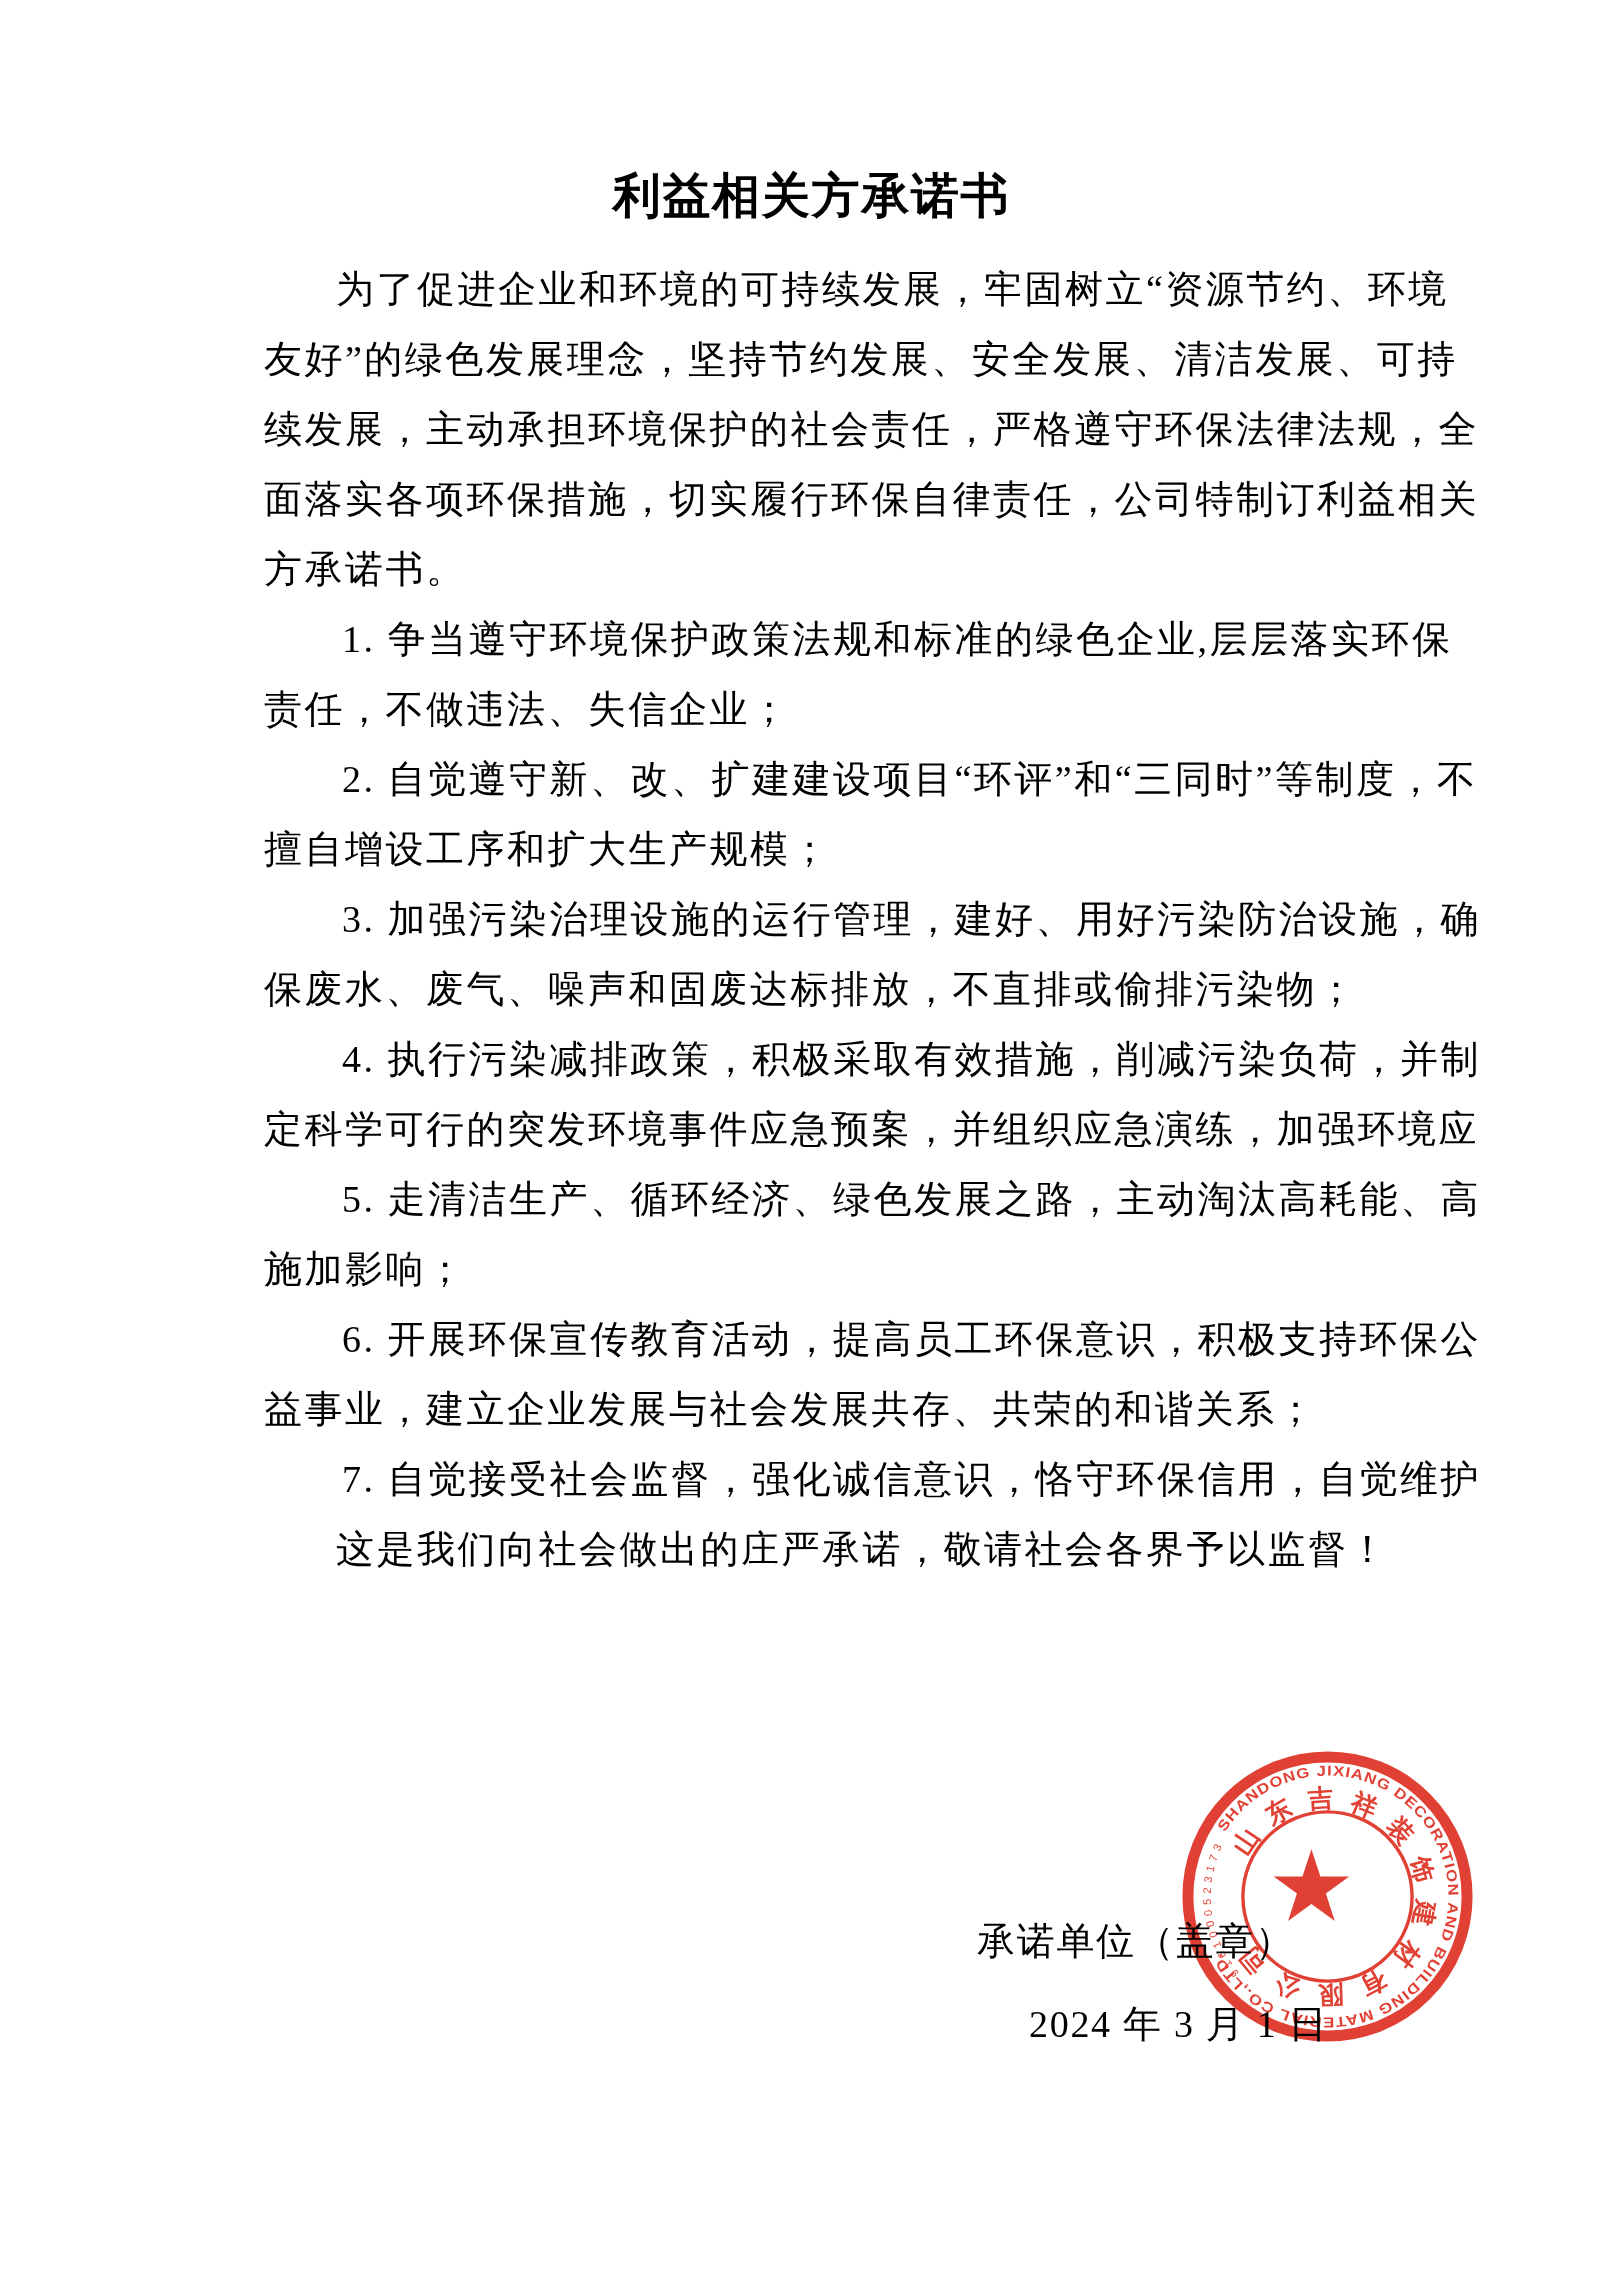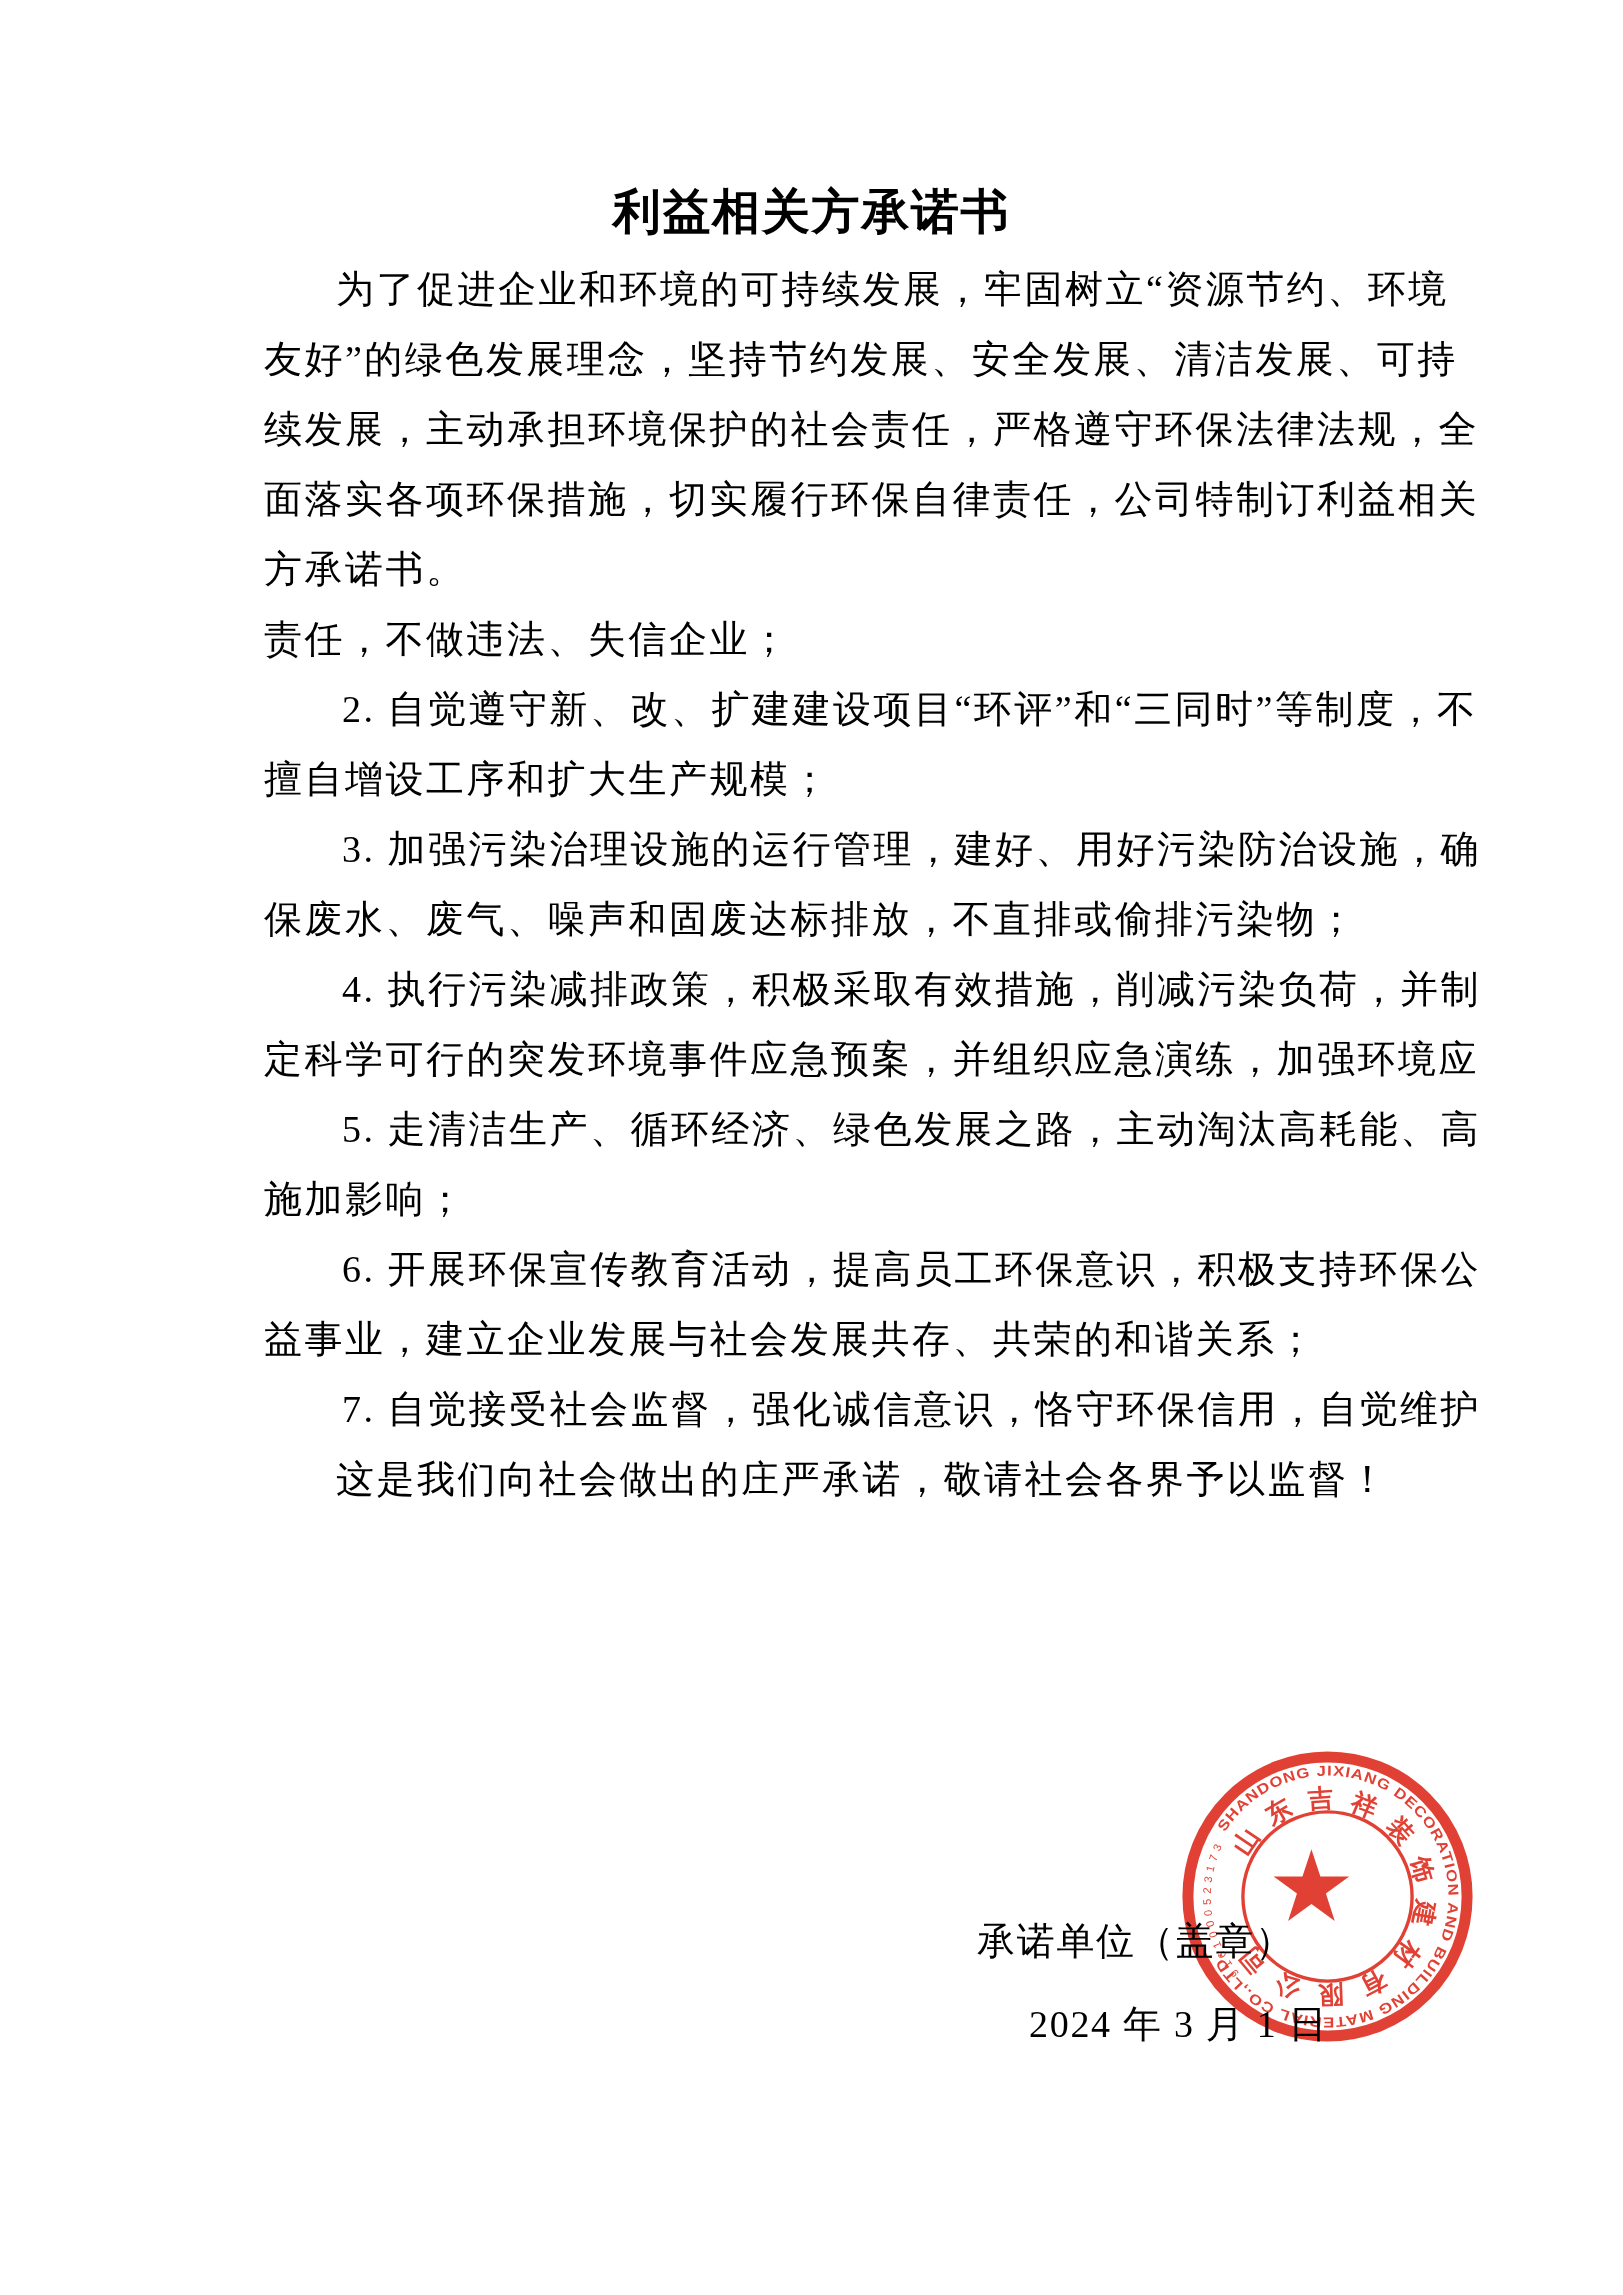--- a/index.html
+++ b/index.html
@@ -15,21 +15,21 @@
     color: #000000;
     overflow: hidden;
   }
   .page {
     position: absolute;
     inset: 0;
     background: #ffffff;
   }
   .doc-title {
     position: absolute;
-    top: 180px;
+    top: 164px;
     left: 0;
     width: 1623px;
     text-align: center;
     font-size: 48px;
     font-weight: bold;
     letter-spacing: 1.7px;
     line-height: 64px;
     white-space: nowrap;
   }
   .doc-body {
@@ -92,20 +92,21 @@
 <div class="page">
 
   <div class="doc-title">利益相关方承诺书</div>
 
   <div class="doc-body">
       <div class="line indent-para">为了促进企业和环境的可持续发展，牢固树立“资源节约、环境</div>
       <div class="line">友好”的绿色发展理念，坚持节约发展、安全发展、清洁发展、可持</div>
       <div class="line">续发展，主动承担环境保护的社会责任，严格遵守环保法律法规，全</div>
       <div class="line">面落实各项环保措施，切实履行环保自律责任，公司特制订利益相关</div>
       <div class="line">方承诺书。</div>
+      <div class="line indent-item">1. 争当遵守环境保护政策法规和标准的绿色企业,层层落实环保</div>
       <div class="line">责任，不做违法、失信企业；</div>
       <div class="line indent-item">2. 自觉遵守新、改、扩建建设项目“环评”和“三同时”等制度，不</div>
       <div class="line">擅自增设工序和扩大生产规模；</div>
       <div class="line indent-item">3. 加强污染治理设施的运行管理，建好、用好污染防治设施，确</div>
       <div class="line">保废水、废气、噪声和固废达标排放，不直排或偷排污染物；</div>
       <div class="line indent-item">4. 执行污染减排政策，积极采取有效措施，削减污染负荷，并制</div>
       <div class="line">定科学可行的突发环境事件应急预案，并组织应急演练，加强环境应</div>
       <div class="line indent-item">5. 走清洁生产、循环经济、绿色发展之路，主动淘汰高耗能、高</div>
       <div class="line">施加影响；</div>
       <div class="line indent-item">6. 开展环保宣传教育活动，提高员工环保意识，积极支持环保公</div>

